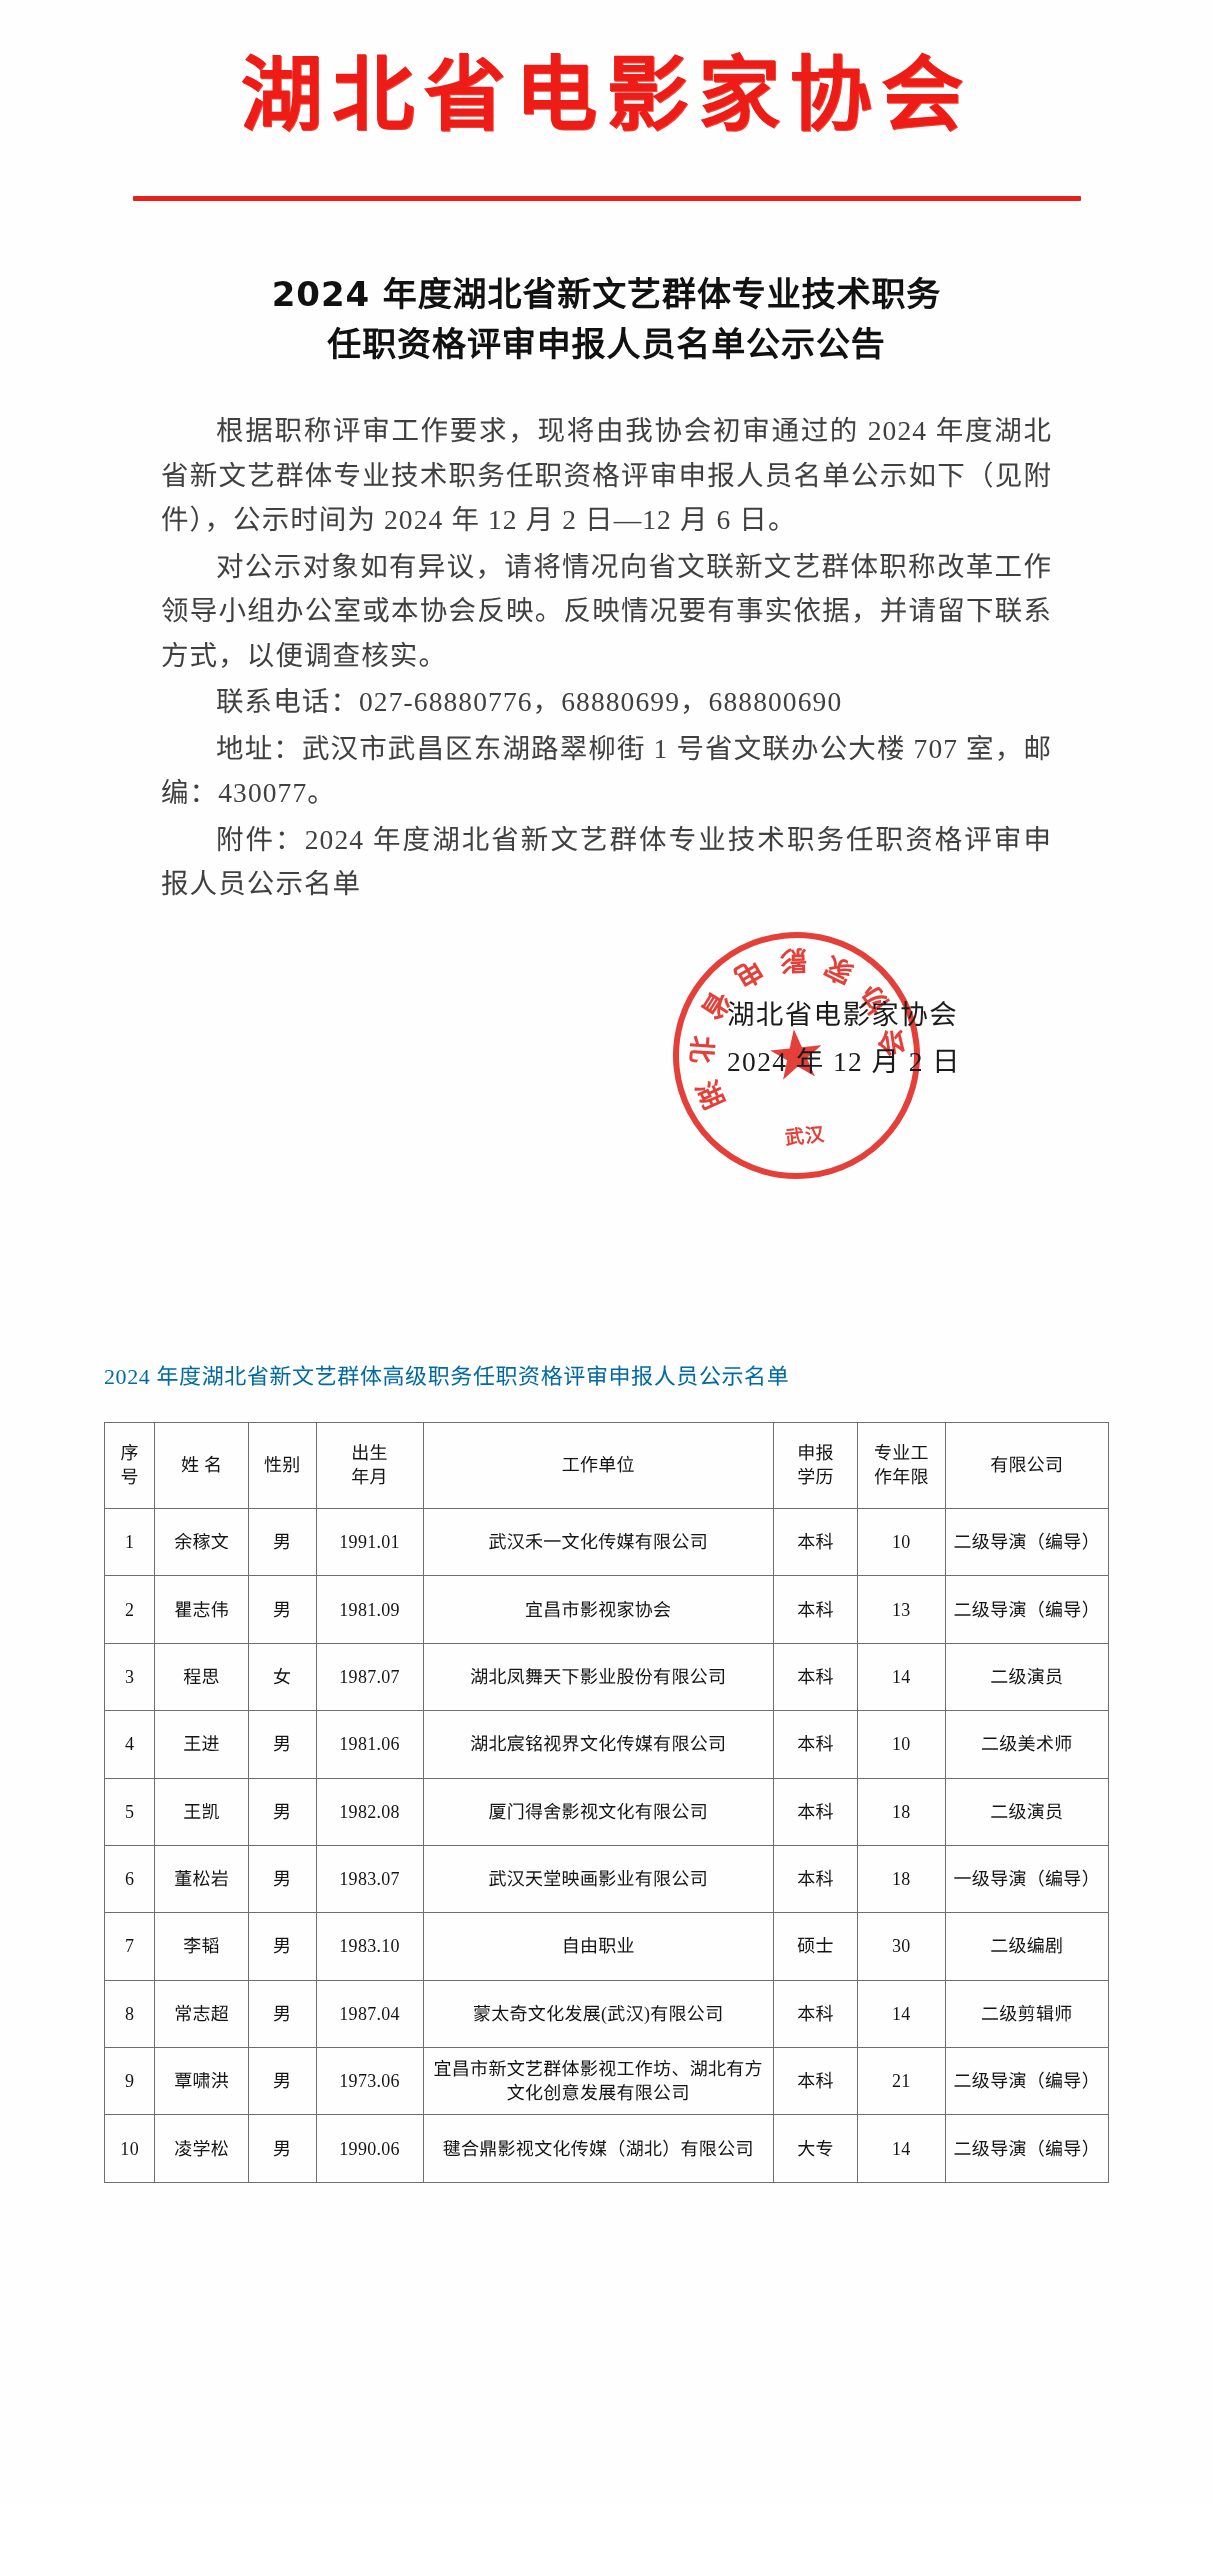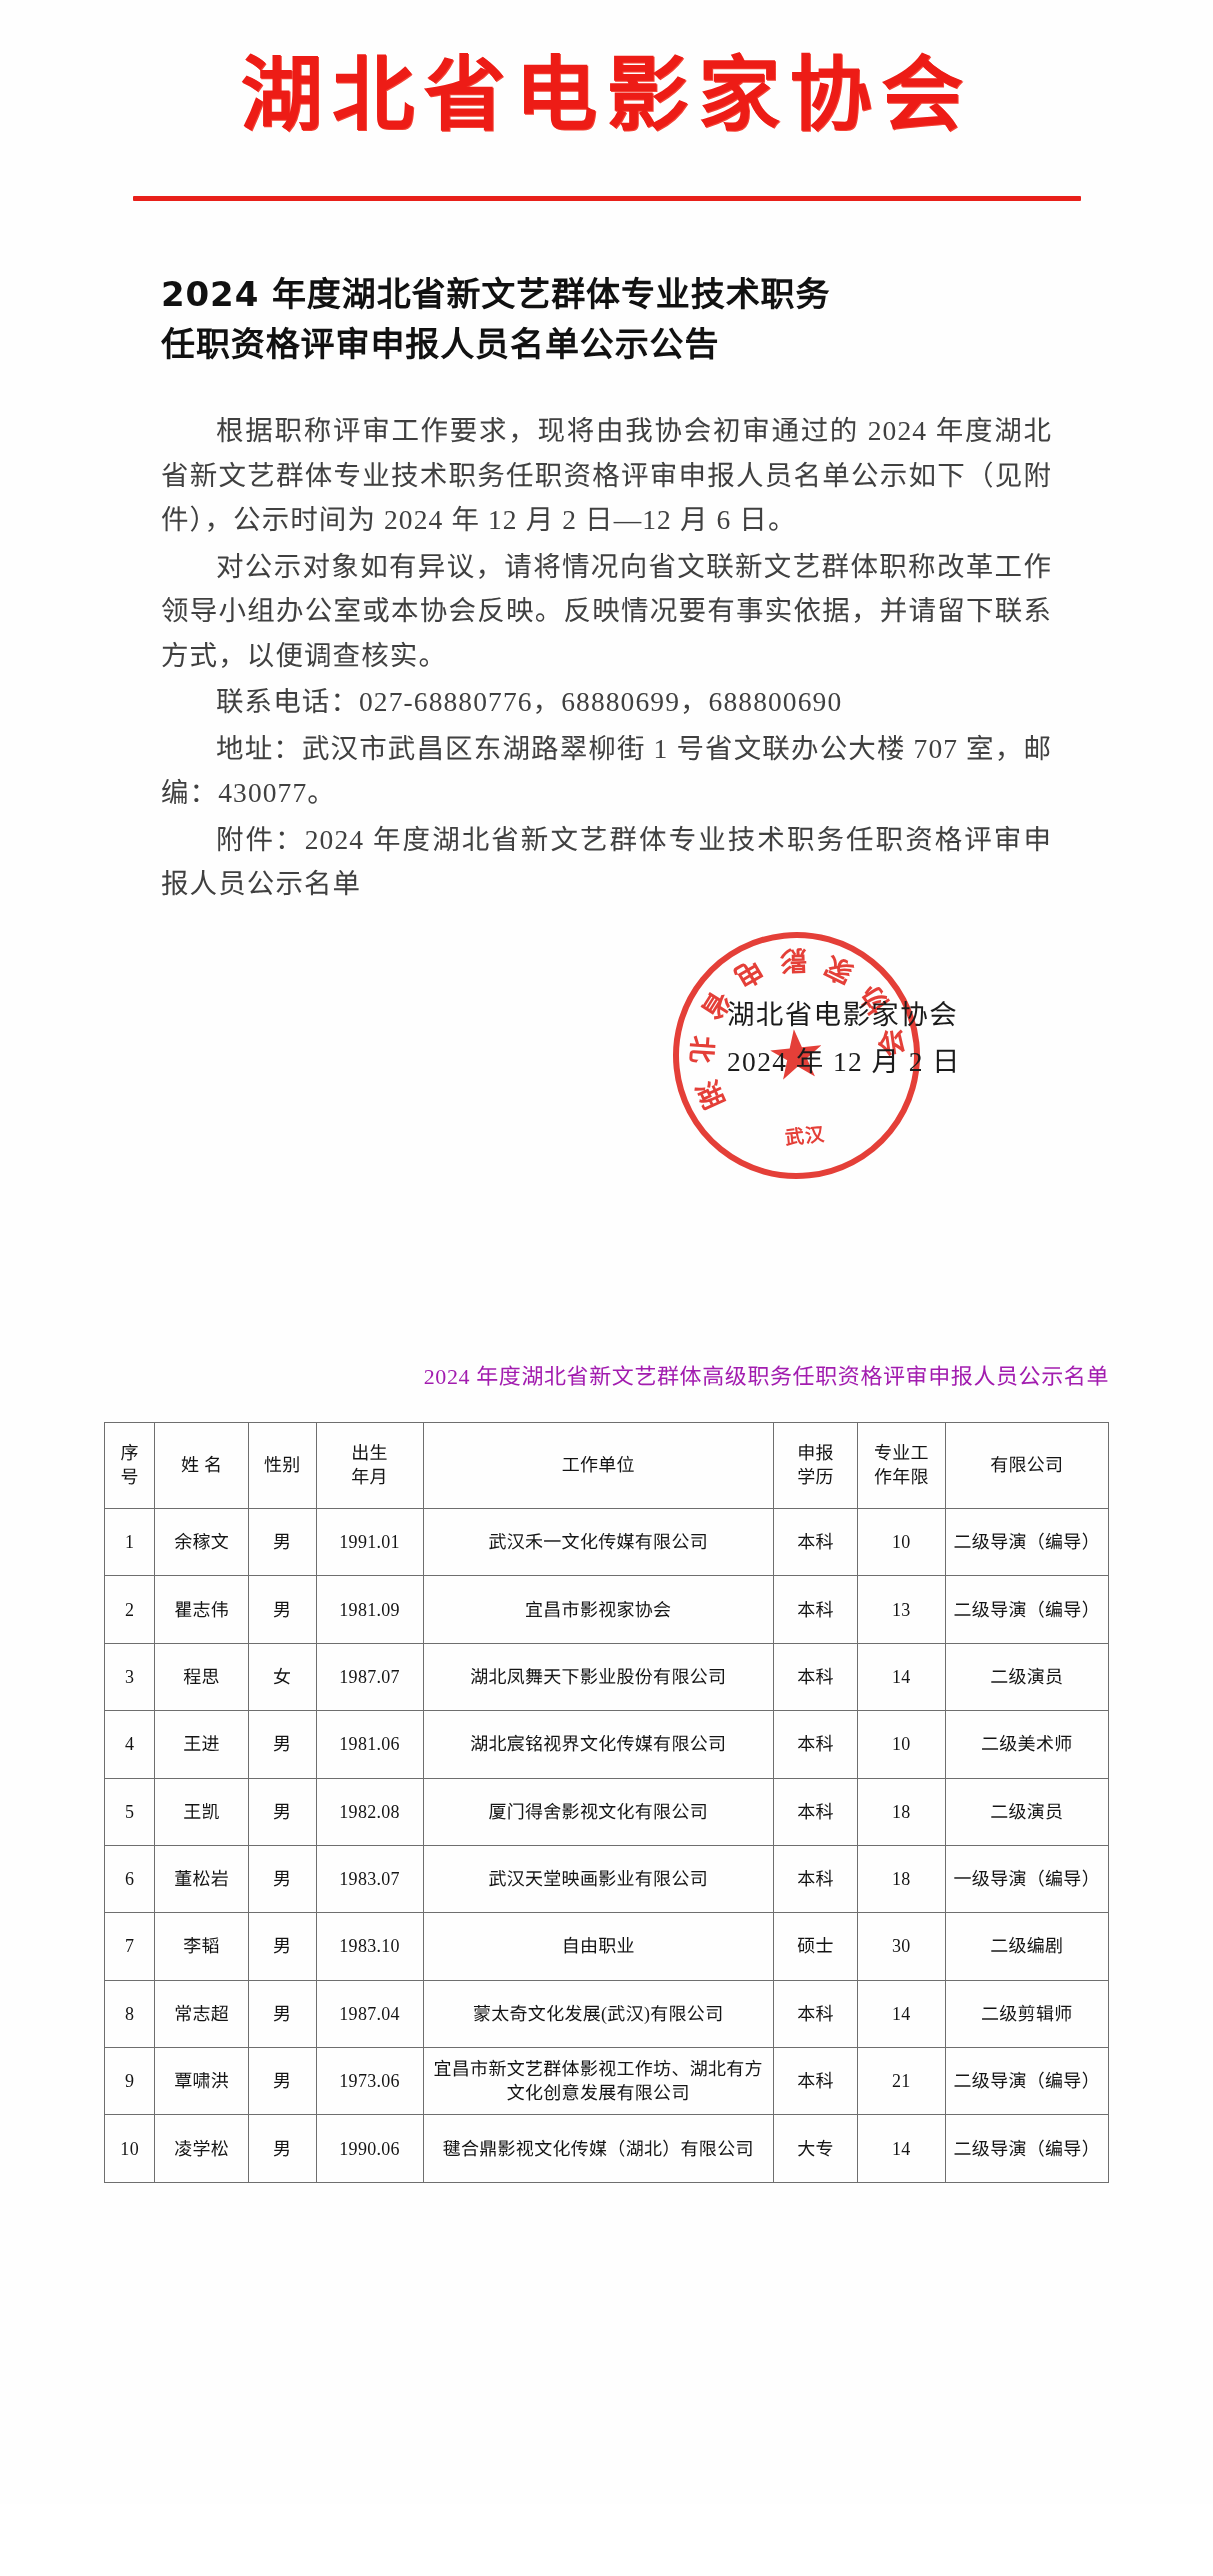--- a/index.html
+++ b/index.html
@@ -43,20 +43,21 @@
     height: 4.7px;
     background: #e8201a;
     margin: 55px auto 0 auto;
     border-radius: 0.9px;
   }
 
   
   .doc-title {
     margin: 68px auto 0 auto;
     width: 891px;
+    text-align: center;
     font-family: "DejaVu Sans", "Liberation Sans", sans-serif;
     font-weight: bold;
     font-size: 34px;
     line-height: 1.48;
     letter-spacing: 0.9px;
     color: #111;
   }
   .doc-title .line { display: block; }
 
   
@@ -136,24 +137,24 @@
     font-size: 19px;
     color: #e02018;
     white-space: nowrap;
     letter-spacing: 0.9px;
   }
 
   
   .table-caption {
     width: 1005px;
     margin: 142px auto 0 auto;
-    text-align: right;
+    text-align: left;
     font-size: 22px;
     letter-spacing: 0.6px;
-    color: #a21caf;
+    color: #0369a1;
   }
 
   table.roster {
     margin: 32px auto 0 auto;
     border-collapse: collapse;
     width: 1005px;
     table-layout: fixed;
     font-size: 18px;
     color: #141414;
   }

